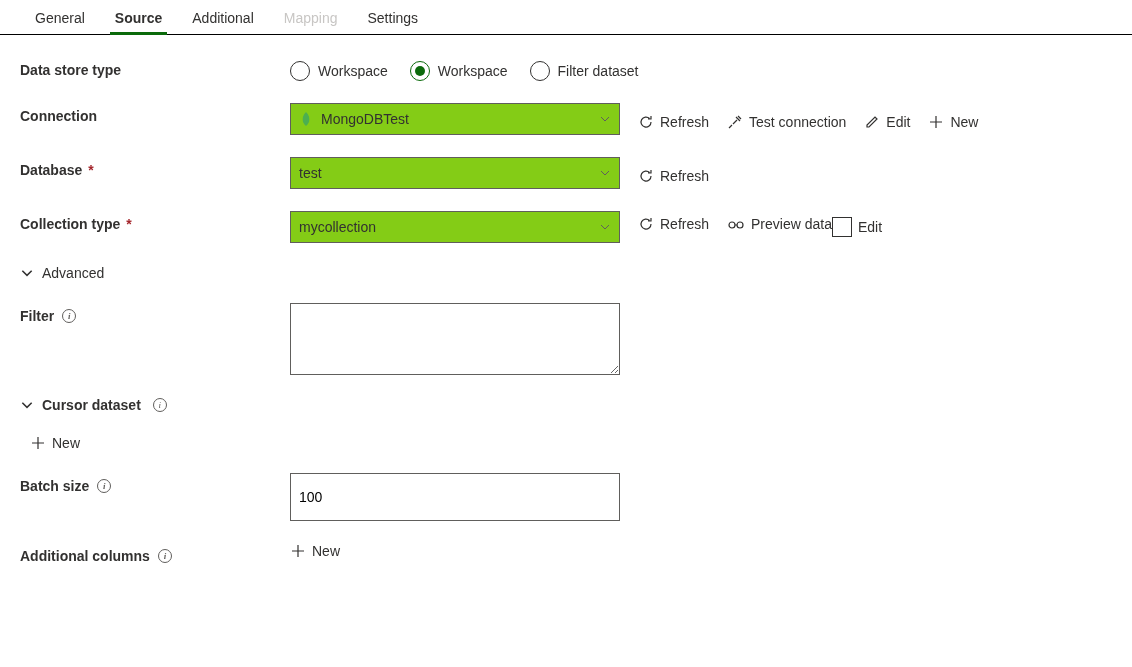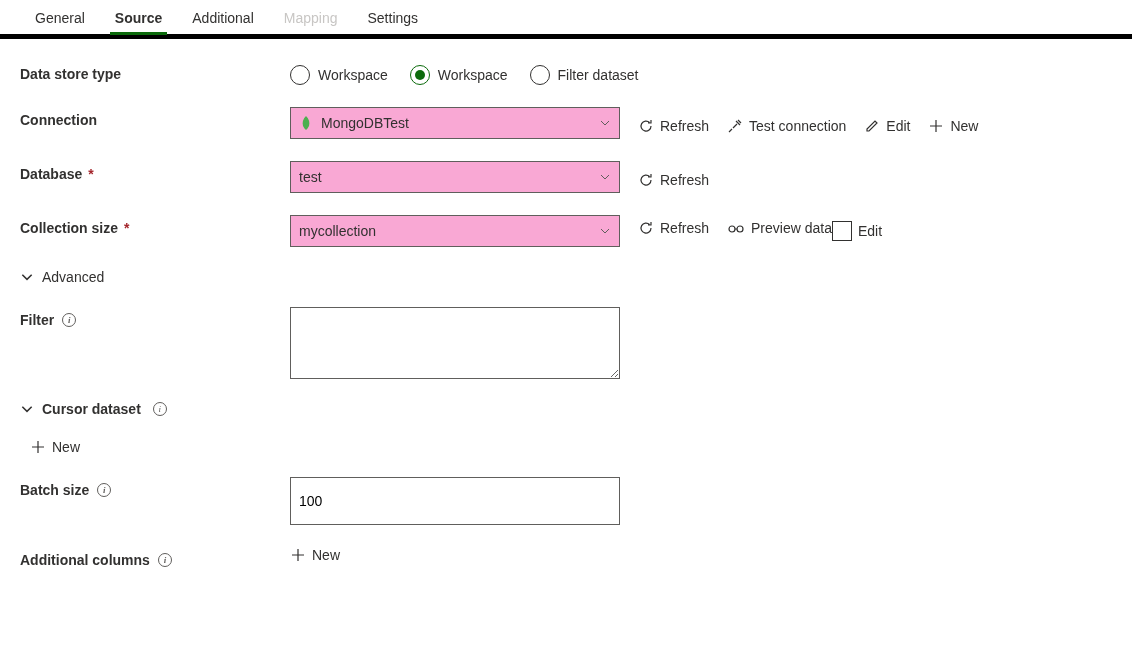--- a/index.html
+++ b/index.html
@@ -6,21 +6,21 @@
     body {
       font-family: "Segoe UI", -apple-system, Arial, sans-serif;
       font-size: 14px;
       color: #323130;
       background: #fff;
       width: 1132px;
       padding: 0;
     }
     .tabs {
       display: flex;
-      border-bottom: 5px solid #000000;
+      border-bottom: 1px solid #000000;
       padding-left: 20px;
       gap: 0;
     }
     .tab {
       padding: 10px 15px 8px;
       cursor: pointer;
       position: relative;
       color: #323130;
     }
     .tab.active {
@@ -79,21 +79,21 @@
     }
     .radio.selected .radio-circle { border-color: #0b6a0b; }
     .radio-dot {
       width: 10px; height: 10px; background: #0b6a0b; border-radius: 50%; display: none;
     }
     .radio.selected .radio-dot { display: block; }
     .select {
       width: 330px; height: 32px;
       border: 1px solid #605e5c;
       display: flex; align-items: center; padding: 0 8px;
-      position: relative; background: #f9a8d4; cursor: pointer;
+      position: relative; background: #84cc16; cursor: pointer;
     }
     .select .chev {
       position: absolute; right: 8px; top: 50%; transform: translateY(-50%);
     }
     .mongo-icon {
       width: 14px; height: 14px; display: inline-flex; align-items: center; justify-content: center; margin-right: 8px;
     }
     .action-link {
       display: flex; align-items: center; gap: 6px; cursor: pointer;
       color: #323130; padding-top: 5px;
@@ -223,21 +223,21 @@
         <svg width="16" height="16" viewBox="0 0 16 16">
             <path d="M13 8 A5 5 0 1 1 11.5 4.5 M13 2 L13 5 L10 5" stroke="#323130" stroke-width="1.2" fill="none"></path>
           </svg>
         <span>Refresh</span>
       </div>
     </div>
   </div>
 
   <div class="row">
     <div class="label-col bold">
-      <span>Collection size</span>
+      <span>Collection type</span>
         <span class="req">*</span>
     </div>
     <div class="control-col" style="flex-direction: row; align-items: flex-start; gap:0;">
       <div style="display:flex; gap:18px; align-items:flex-start;">
         <div class="select">
           <span>mycollection</span>
           <span class="chev">
             <svg width="12" height="12" viewBox="0 0 12 12">
                 <path d="M2 4 L6 8 L10 4" stroke="#605e5c" stroke-width="1" fill="none"></path>
               </svg>

